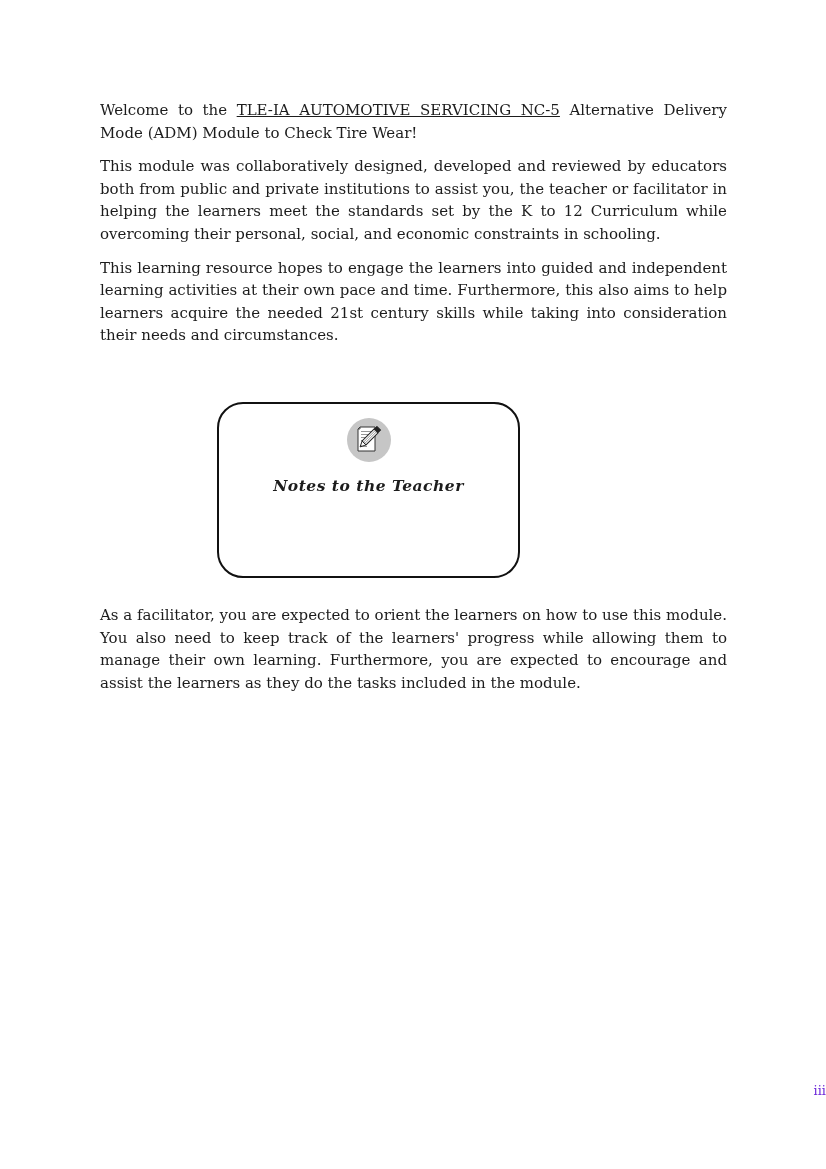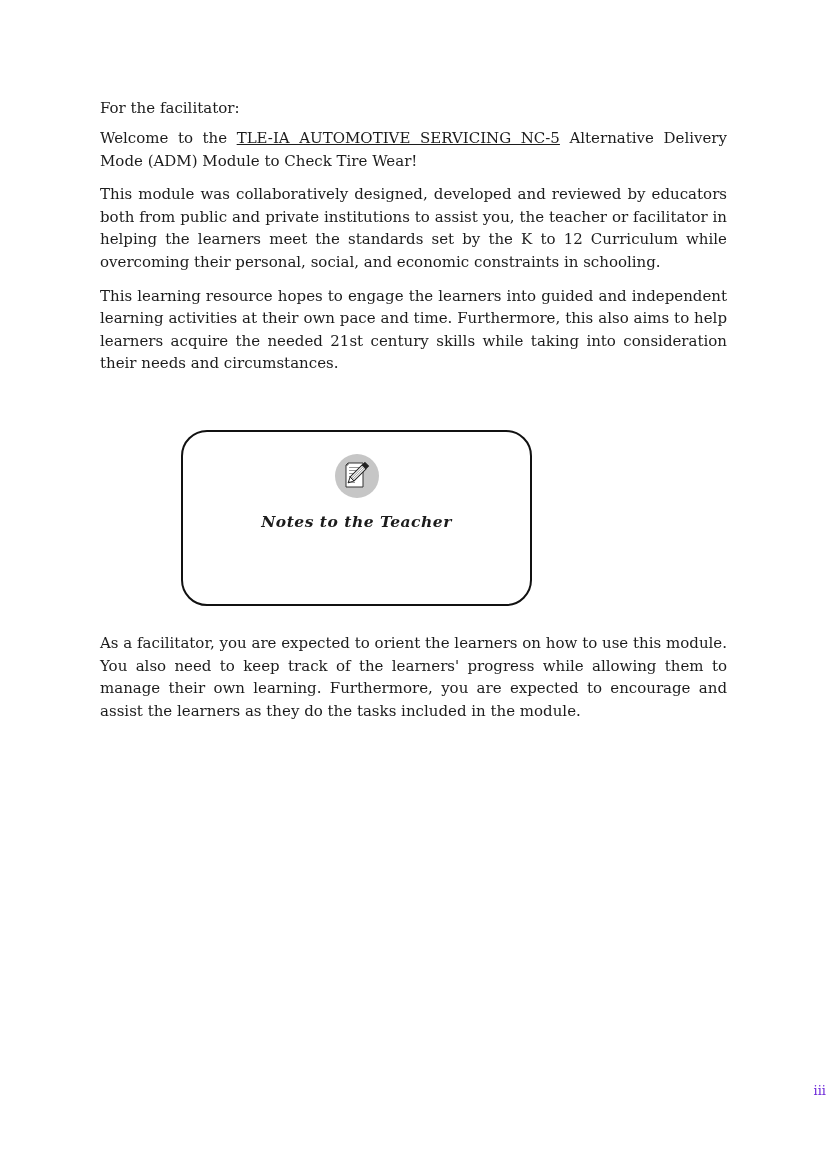--- a/index.html
+++ b/index.html
@@ -31,26 +31,26 @@
   }
   .para {
     font-size: 15px;
     line-height: 22.6px;
     text-align: justify;
     margin: 0 0 11px 0;
   }
   .u { text-decoration: underline; }
   .notes-box {
     box-sizing: border-box;
-    width: 351px;
+    width: 303px;
     min-height: 176px;
-    margin: 55px 0 0 81px;
+    margin: 55px 0 0 117px;
     border: 2px solid #111111;
     border-radius: 26px;
-    padding: 21px 16px 26px 16px;
+    padding: 13px 16px 26px 16px;
     text-align: center;
   }
   .notes-icon-wrap {
     width: 46px;
     height: 46px;
     margin: 0 auto;
   }
   .notes-heading {
     font-size: 15.5px;
     font-weight: bold;
@@ -88,21 +88,20 @@
     margin-top: 44px;
   }
 </style>
 </head>
 <body>
 
 <div class="page">
   <div class="content">
 
 
-    <p class="salutation">For the facilitator:</p>
 
     <p class="para"><span>Welcome to the </span><span class="u">TLE-IA AUTOMOTIVE SERVICING NC-5</span><span> Alternative Delivery Mode (ADM) Module to Check Tire Wear!</span></p>
 
     <p class="para">This module was collaboratively designed, developed and reviewed by educators both from public and private institutions to assist you, the teacher or facilitator in helping the learners meet the standards set by the K to 12 Curriculum while overcoming their personal, social, and economic constraints in schooling.</p>
 
     <p class="para">This learning resource hopes to engage the learners into guided and independent learning activities at their own pace and time. Furthermore, this also aims to help learners acquire the needed 21st century skills while taking into consideration their needs and circumstances.</p>
 
 
     <div class="notes-box">
       <div class="notes-icon-wrap">

